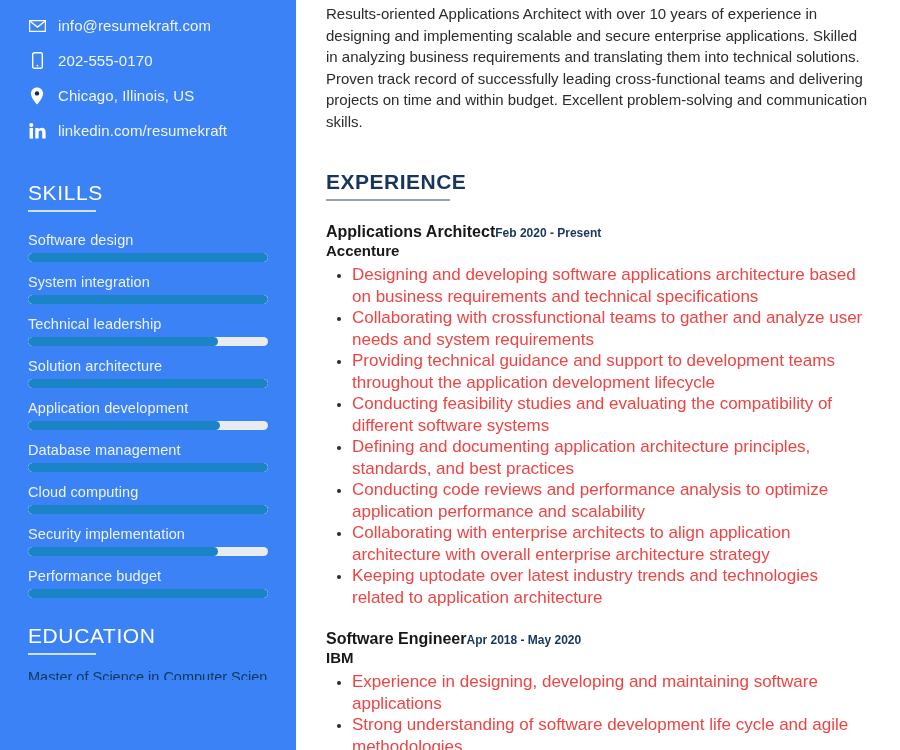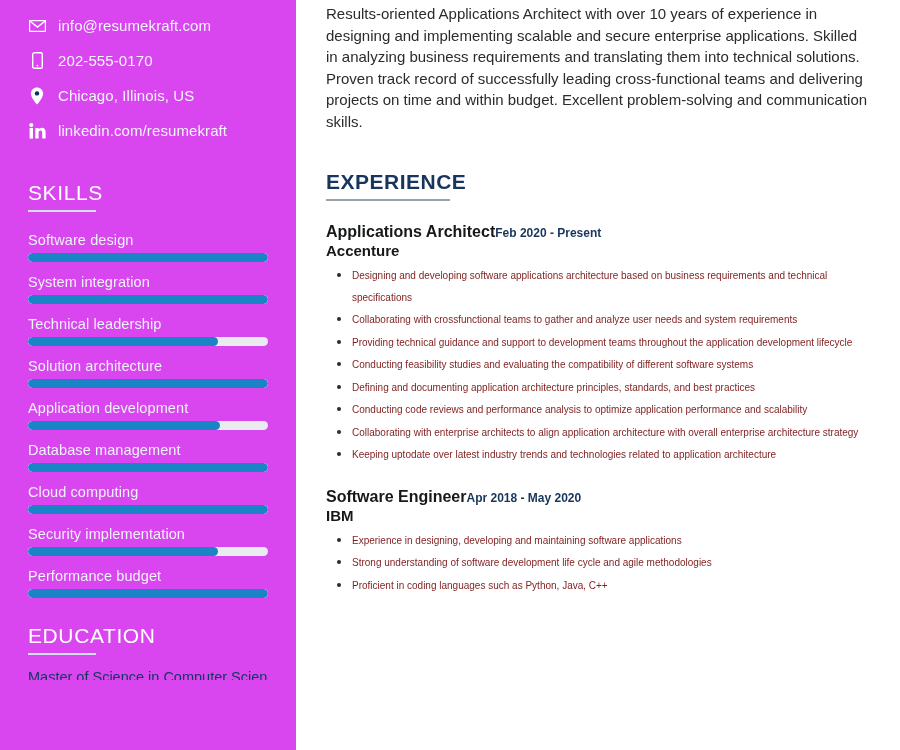--- a/index.html
+++ b/index.html
@@ -13,21 +13,21 @@
     position:relative;
     width:900px; height:750px;
     display:flex;
     background:#fdfdf8;
   }
 
   
   .sidebar {
     width:296px;
     flex:0 0 296px;
-    background:#d946ef;
+    background:#3b82f6;
     color:#ffffff;
     padding:0 28px;
     position:relative;
     overflow:hidden;
   }
   .contact-list { padding-top:8px; }
   .contact-row {
     display:flex;
     align-items:center;
     gap:12px;
@@ -146,23 +146,23 @@
     font-weight:bold;
     color:#16181a;
     margin-top:1px;
   }
   .job-bullets {
     margin-top:5px;
     padding-left:26px;
     list-style:disc;
   }
   .job-bullets li {
-    font-size:10px;
+    font-size:17px;
     line-height:21.5px;
-    color:#7f1d1d;
+    color:#ef4444;
     margin-bottom:0;
   }
   .job-bullets li::marker { color:#2b2b2b; font-size:14px; }
 </style>
 </head>
 <body>
 
 <div id="page">
 
   <aside class="sidebar">

